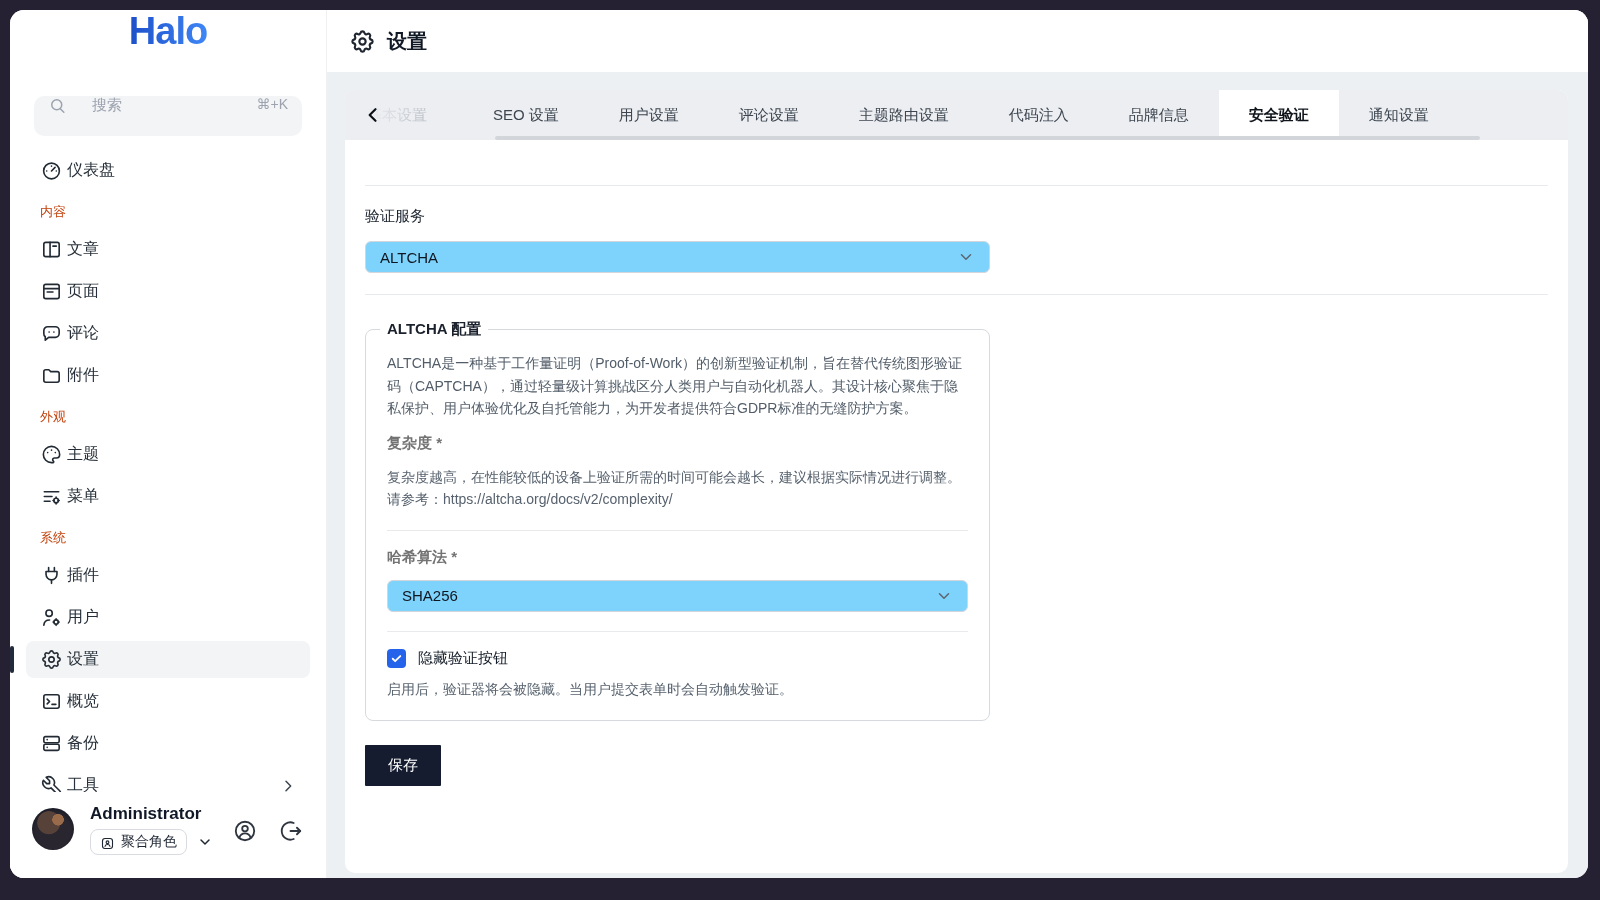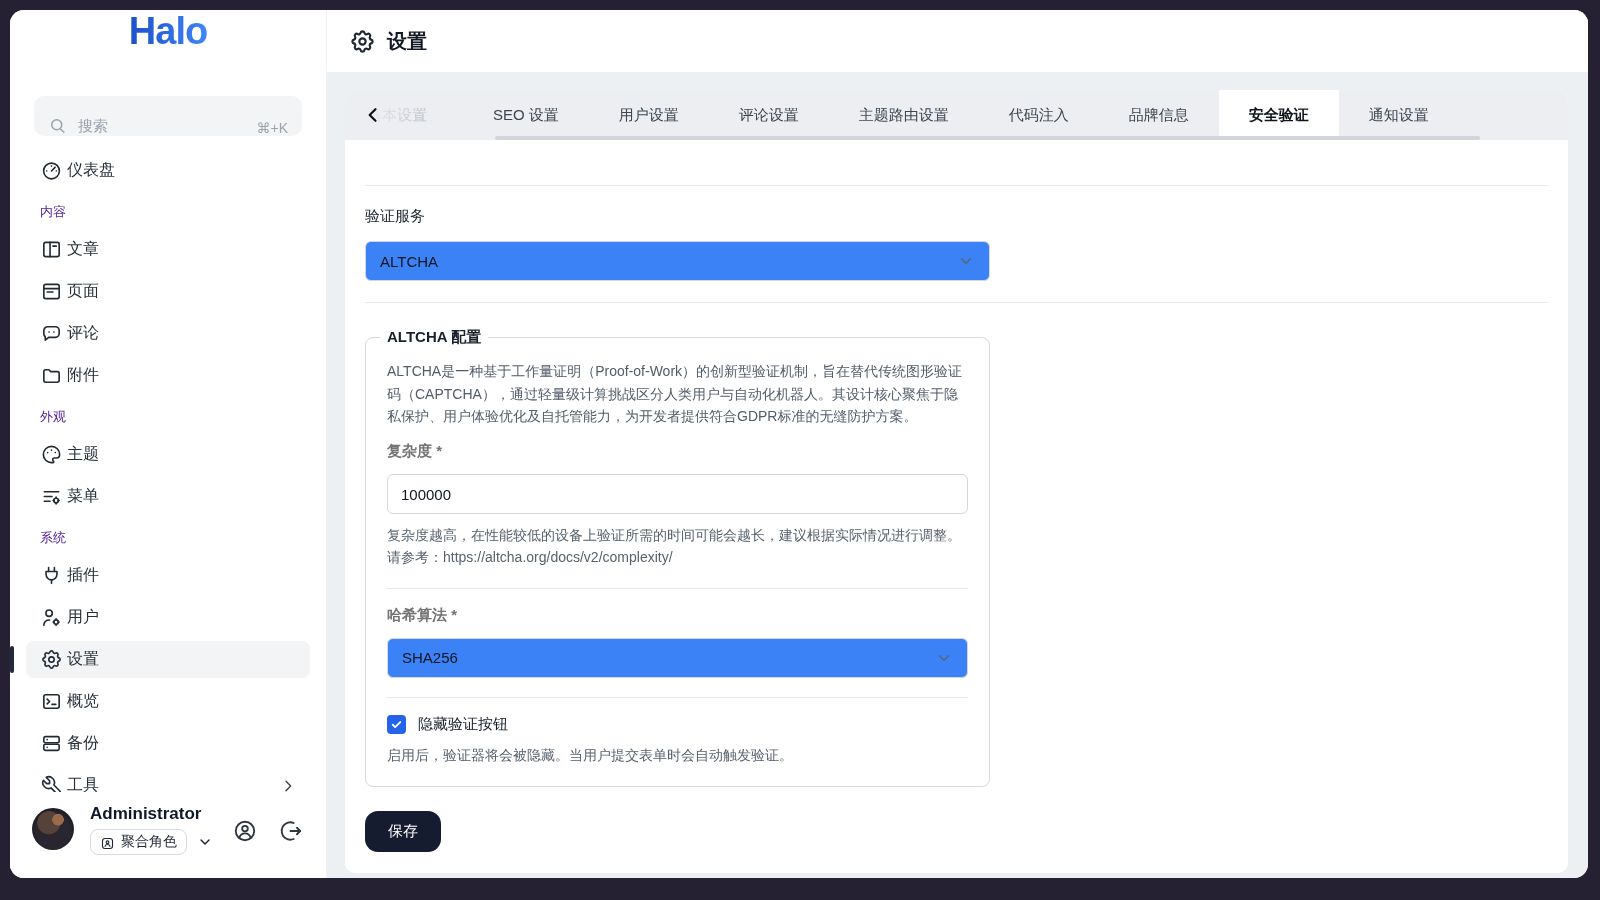--- a/index.html
+++ b/index.html
@@ -22,38 +22,38 @@
     display:flex; flex-direction:column; position:relative;
   }
   .logo-wrap { height:86px; display:flex; align-items:flex-start; justify-content:center; }
   .logo {
     font-size:38px; font-weight:800; letter-spacing:-1px;
     background:linear-gradient(90deg,#1d50c9,#3f86f6);
     -webkit-background-clip:text; background-clip:text; color:transparent;
   }
   .searchbox {
     margin:0 24px 10px; height:40px; background:#f3f4f6; border-radius:10px;
-    display:flex; align-items:flex-end; padding:0 14px; gap:10px;
+    display:flex; align-items:flex-start; padding:0 14px; gap:24px;
   }
   .searchbox .ph { color:#9ca3af; font-size:15px; flex:1; }
   .searchbox .kbd { color:#9ca3af; font-size:14px; }
   .nav { flex:1; overflow:hidden; padding-top:6px; }
   .nav-item {
     height:37px; margin:0 16px 5px; padding:0 14px; border-radius:8px;
     display:flex; align-items:center; gap:4px; font-size:16px; font-weight:500;
     color:#27303a; position:relative; cursor:pointer;
   }
   .nav-item .nav-ic { width:23px; height:23px; color:#222a34; flex:none; }
   .nav-item.active { background:#f3f4f5; }
   .nav-item.active::before {
     content:""; position:absolute; left:-16px; top:5px; width:4px; height:27px;
     background:#222a3c; border-radius:3px;
   }
   .nav-item .spacer { flex:1; }
-  .nav-label { margin:14px 0 10px 30px; font-size:13px; color:#4c1d95; }
+  .nav-label { margin:14px 0 10px 30px; font-size:13px; color:#c2410c; }
   .chev-right-ic { width:16px; height:16px; color:#3a424c; }
 
   .user-area {
     height:86px; background:#fff; position:relative; flex:none;
     padding:12px 12px 0 22px; display:flex; gap:16px;
   }
   .avatar {
     width:42px; height:42px; border-radius:50%; flex:none; margin-top:4px;
     background:
       radial-gradient(circle at 62% 28%, #9a6b4a 0 14%, transparent 15%),
@@ -116,22 +116,22 @@
   .checkbox {
     width:19px; height:19px; border-radius:4px; background:#2563eb;
     display:flex; align-items:center; justify-content:center; flex:none; cursor:pointer;
   }
   .checkbox svg { width:13px; height:13px; color:#fff; }
   .check-label { font-size:15px; font-weight:500; color:#141c28; }
   .divider { border:none; border-top:1px solid #e8eaee; margin:21px 0; }
 
   .field-label { font-size:15px; color:#1c242f; margin-bottom:15px; }
   .select {
-    width:625px; height:40px; border:1px solid #d3d7dd; border-radius:6px;
-    display:flex; align-items:center; padding:14px 14px; gap:8px; background:#3b82f6; cursor:pointer;
+    width:625px; height:32px; border:1px solid #d3d7dd; border-radius:6px;
+    display:flex; align-items:center; padding:14px 14px; gap:8px; background:#7dd3fc; cursor:pointer;
   }
   .select .val { flex:1; font-size:15px; color:#10161f; }
   .select .chev { width:18px; height:18px; color:#5d6570; }
 
   fieldset.altcha {
     width:625px; margin-top:25px; border:1px solid #d6dade; border-radius:8px;
     padding:4px 21px 20px;
   }
   fieldset.altcha legend {
     font-size:15px; font-weight:600; color:#1a212c; padding:0 7px; margin-left:-7px;
@@ -140,21 +140,21 @@
   .group-label { font-size:15px; font-weight:700; color:#737373; margin:6px 0 13px; }
   .text-input {
     width:100%; height:40px; border:1px solid #d3d7dd; border-radius:6px;
     padding:0 13px; font-size:15px; color:#10161f; background:#fff;
     font-family:"Liberation Sans","DejaVu Sans",sans-serif;
   }
   .help { font-size:14px; color:#57626e; line-height:1.6; margin-top:10px; }
   .inner-divider { border:none; border-top:1px solid #e8eaee; margin:19px 0 17px; }
   .select.full { width:100%; }
   .save-btn {
-    margin:24px 0 0; background:#151c30; color:#fff; border:none; border-radius:13px;
+    margin:24px 0 0; background:#151c30; color:#fff; border:none; border-radius:1px;
     padding:11px 23px; font-size:15px; font-weight:500; cursor:pointer;
     font-family:"Liberation Sans","DejaVu Sans",sans-serif;
   }
 </style>
 </head>
 <body>
 
 <div class="window">
 
   <aside class="sidebar">
@@ -378,21 +378,20 @@
               </svg>
           </div>
 
           <hr class="divider">
 
           <fieldset class="altcha">
             <legend>ALTCHA 配置</legend>
             <p class="desc">ALTCHA是一种基于工作量证明（Proof-of-Work）的创新型验证机制，旨在替代传统图形验证码（CAPTCHA），通过轻量级计算挑战区分人类用户与自动化机器人。其设计核心聚焦于隐私保护、用户体验优化及自托管能力，为开发者提供符合GDPR标准的无缝防护方案。</p>
 
             <div class="group-label">复杂度 *</div>
-            <input class="text-input" value="100000" style="">
             <p class="help">复杂度越高，在性能较低的设备上验证所需的时间可能会越长，建议根据实际情况进行调整。请参考：https://altcha.org/docs/v2/complexity/</p>
 
             <hr class="inner-divider">
 
             <div class="group-label">哈希算法 *</div>
             <div class="select full">
               <span class="val">SHA256</span>
               <svg class="chev" viewBox="0 0 24 24" fill="none" stroke="currentColor" stroke-width="2" stroke-linecap="round" stroke-linejoin="round">
                   <path d="m6 9 6 6 6-6"></path>
                 </svg>

